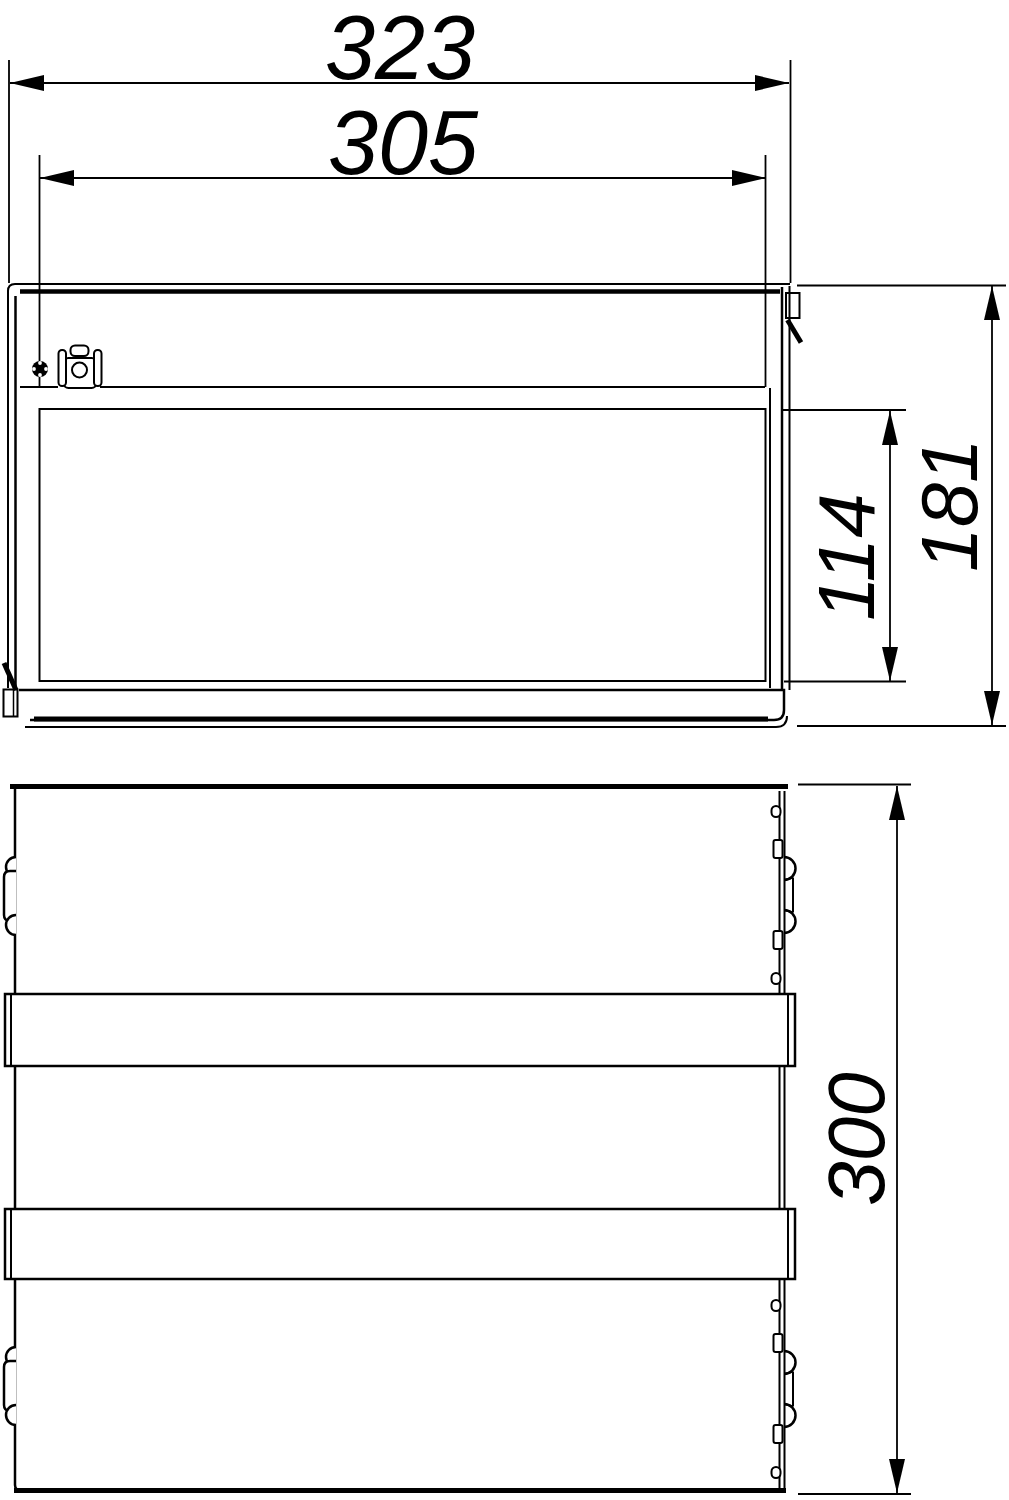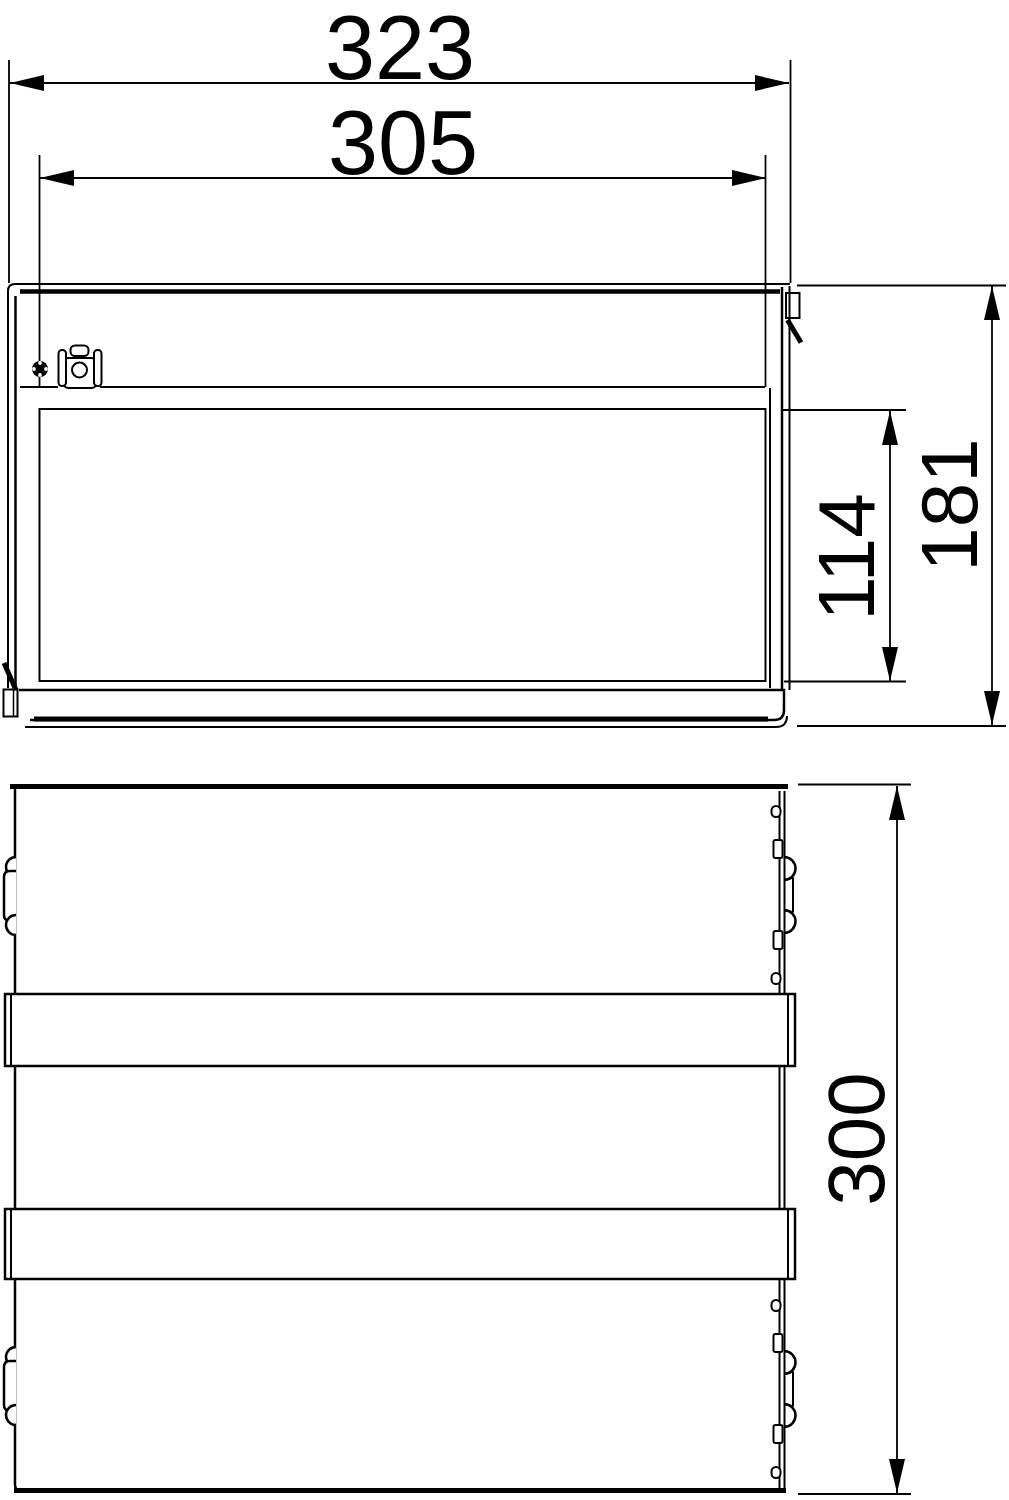--- a/index.html
+++ b/index.html
@@ -1,17 +1,17 @@
 <!DOCTYPE html>
 <html><head>
 <meta charset="utf-8">
 <style>
   html,body{margin:0;padding:0;background:#ffffff;}
   .stage{position:relative;width:1009px;height:1500px;background:#ffffff;overflow:hidden;
-         font-family:"Liberation Sans", sans-serif;}
+         font-family:"Liberation Sans", sans-serif;font-style:italic;}
   svg{position:absolute;left:0;top:0;}
   text{font-family:"Liberation Sans", sans-serif;}
   .dim-label{font-size:90px;}
   .dim-label-side{font-size:80px;}
 </style>
 </head>
 <body>
 
 <div class="stage">
 <svg width="1009" height="1500" viewBox="0 0 1009 1500">

